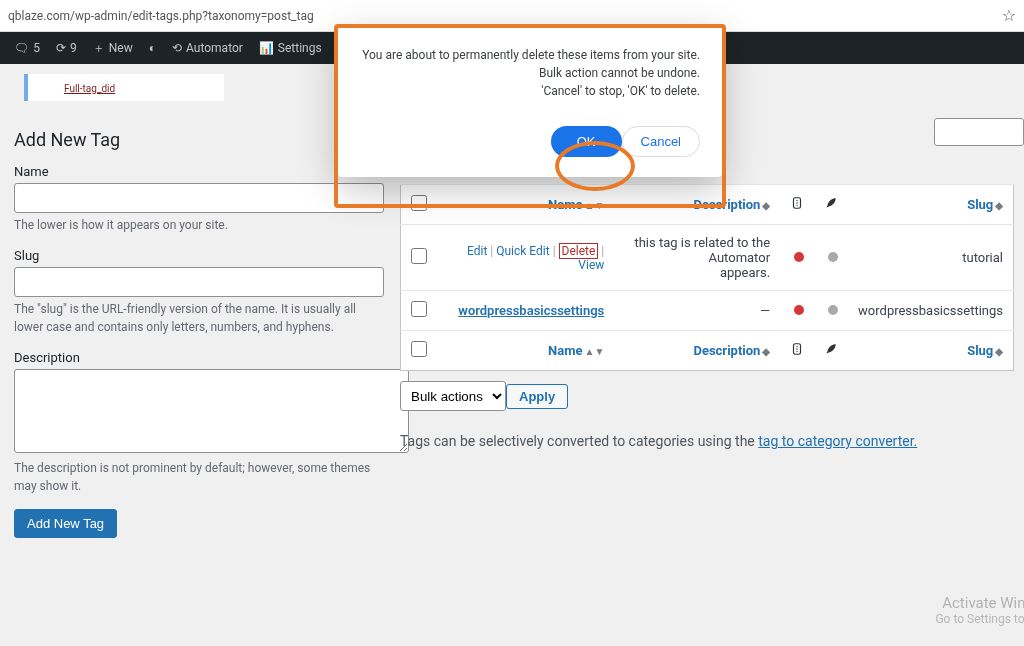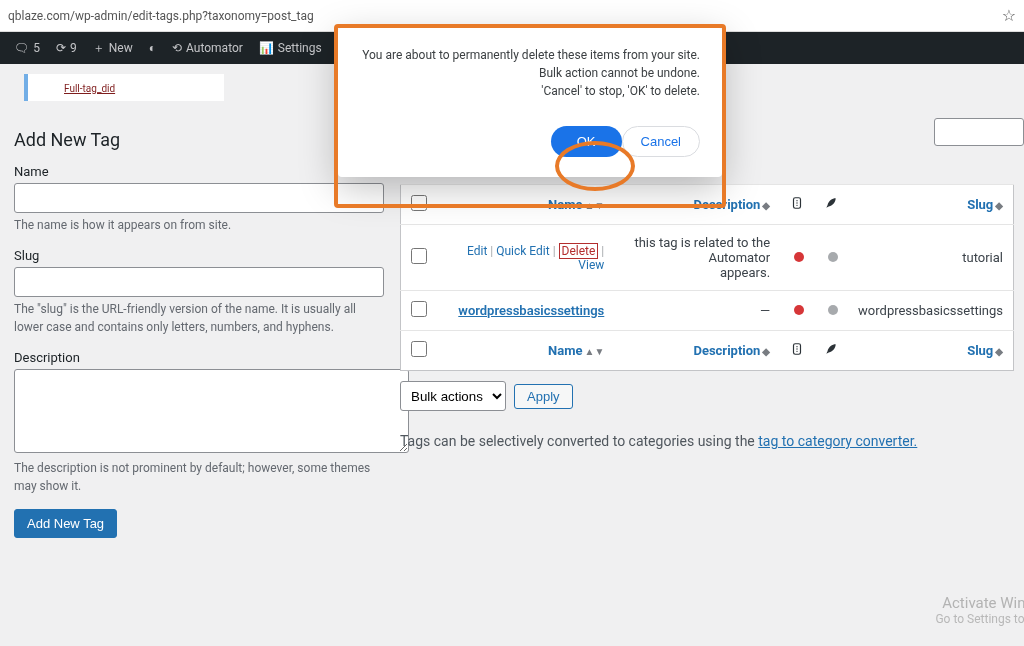--- a/index.html
+++ b/index.html
@@ -40,23 +40,23 @@
   .row-title { color:#2271b1; font-weight:600; }
   .row-actions { font-size:12px; color:#a7aaad; }
   .row-actions a { color:#2271b1; text-decoration:none; }
   .row-actions .del { color:#b32d2e; }
   .dot { display:inline-block; width:10px; height:10px; border-radius:50%; }
   .dot.red { background:#d63638; }
   .dot.gray { background:#a7aaad; }
   .sort-caret { font-size:10px; color:#787c82; margin-left:2px;}
   .th-icon svg { width:14px; height:14px; fill:#2c3338;}
 
-  .bulk-row { margin-top:10px; display:flex; gap:8px; align-items:center;}
+  .bulk-row { margin-top:10px; display:flex; gap:0; align-items:center;}
   .bulk-row select { height:30px; border:1px solid #8c8f94; border-radius:3px; padding:0 6px; background:#fff;}
-  .bulk-row .button { background:#f6f7f7; border:1px solid #2271b1; color:#2271b1; border-radius:3px; padding:4px 12px; cursor:pointer; font-size:13px;}
+  .bulk-row .button { background:#f6f7f7; border:1px solid #2271b1; color:#2271b1; border-radius:3px; padding:4px 12px; cursor:pointer; font-size:13px;font-weight:bold;}
   .convert-note { margin-top:22px; font-size:14px; color:#50575e;}
   .convert-note a { color:#2271b1; text-decoration:underline;}
 
   
   .search-box-stub { position:absolute; right:0; top:54px; width:90px; height:28px; background:#fff; border:1px solid #8c8f94; border-radius:3px;}
 
   
   .dialog-highlight { position:absolute; top:24px; left:334px; width:392px; height:184px; border:4px solid #e87a28; border-radius:4px; pointer-events:none; z-index:60; }
   .dialog { position:absolute; top:28px; left:338px; width:384px; background:#fff; border-radius:4px; box-shadow:0 10px 38px rgba(0,0,0,.25); padding:18px 22px 20px; z-index:55; }
   .dialog h3 { font-size:13px; font-weight:600; color:#202124; margin-bottom:12px;}
@@ -111,21 +111,21 @@
   <div class="col-left">
     <div class="full-tag-wrap">
       <span class="full-tag">Full-tag_did</span>
     </div>
 
     <h2 class="add-new">Add New Tag</h2>
 
     <div class="form-field">
       <label>Name</label>
       <input type="text" style="">
-      <p class="desc">The name is how it appears on from site.</p>
+      <p class="desc">The lower is how it appears on your site.</p>
     </div>
 
     <div class="form-field">
       <label>Slug</label>
       <input type="text" style="">
       <p class="desc">The "slug" is the URL-friendly version of the name. It is usually all lower case and contains only letters, numbers, and hyphens.</p>
     </div>
 
     <div class="form-field">
       <label>Description</label>

